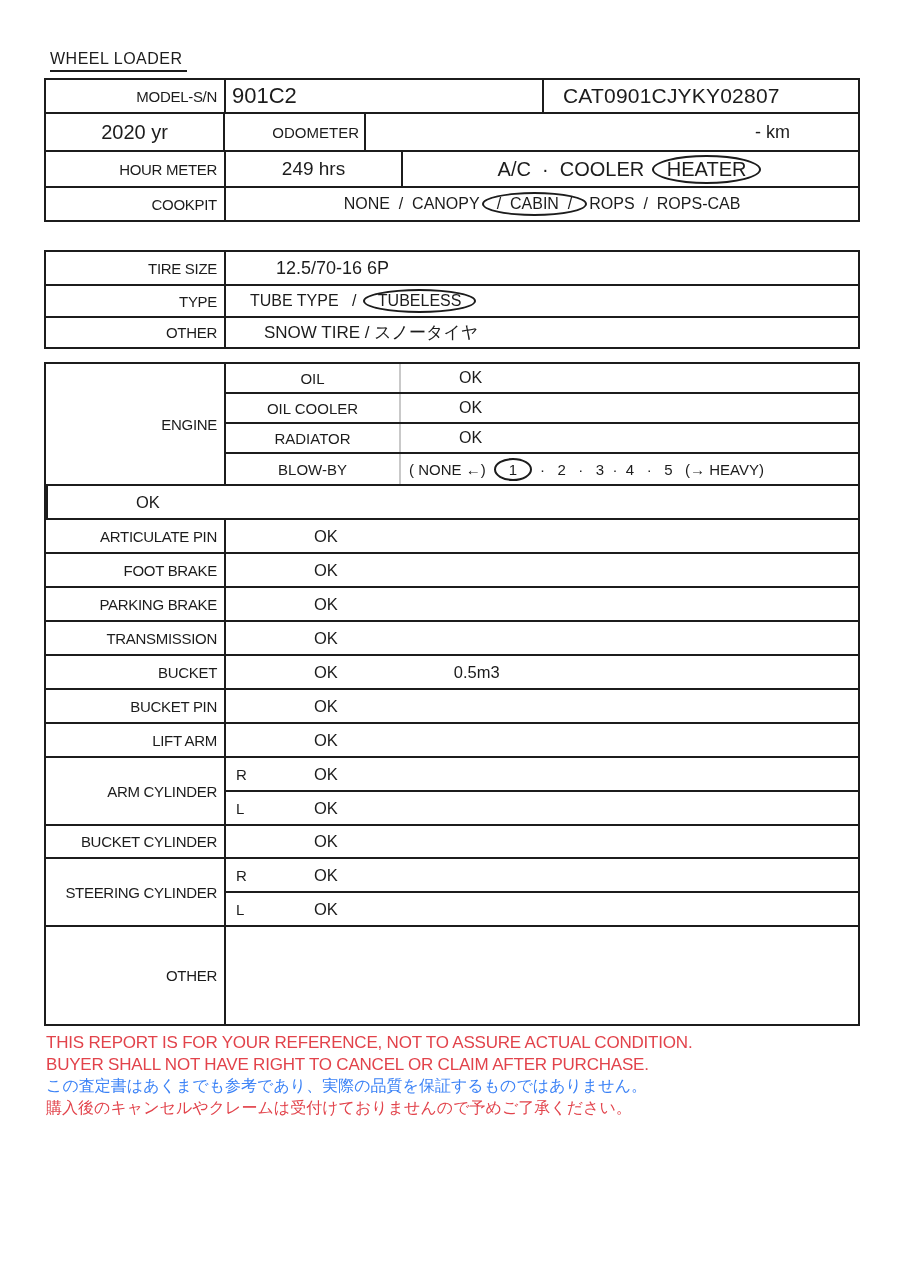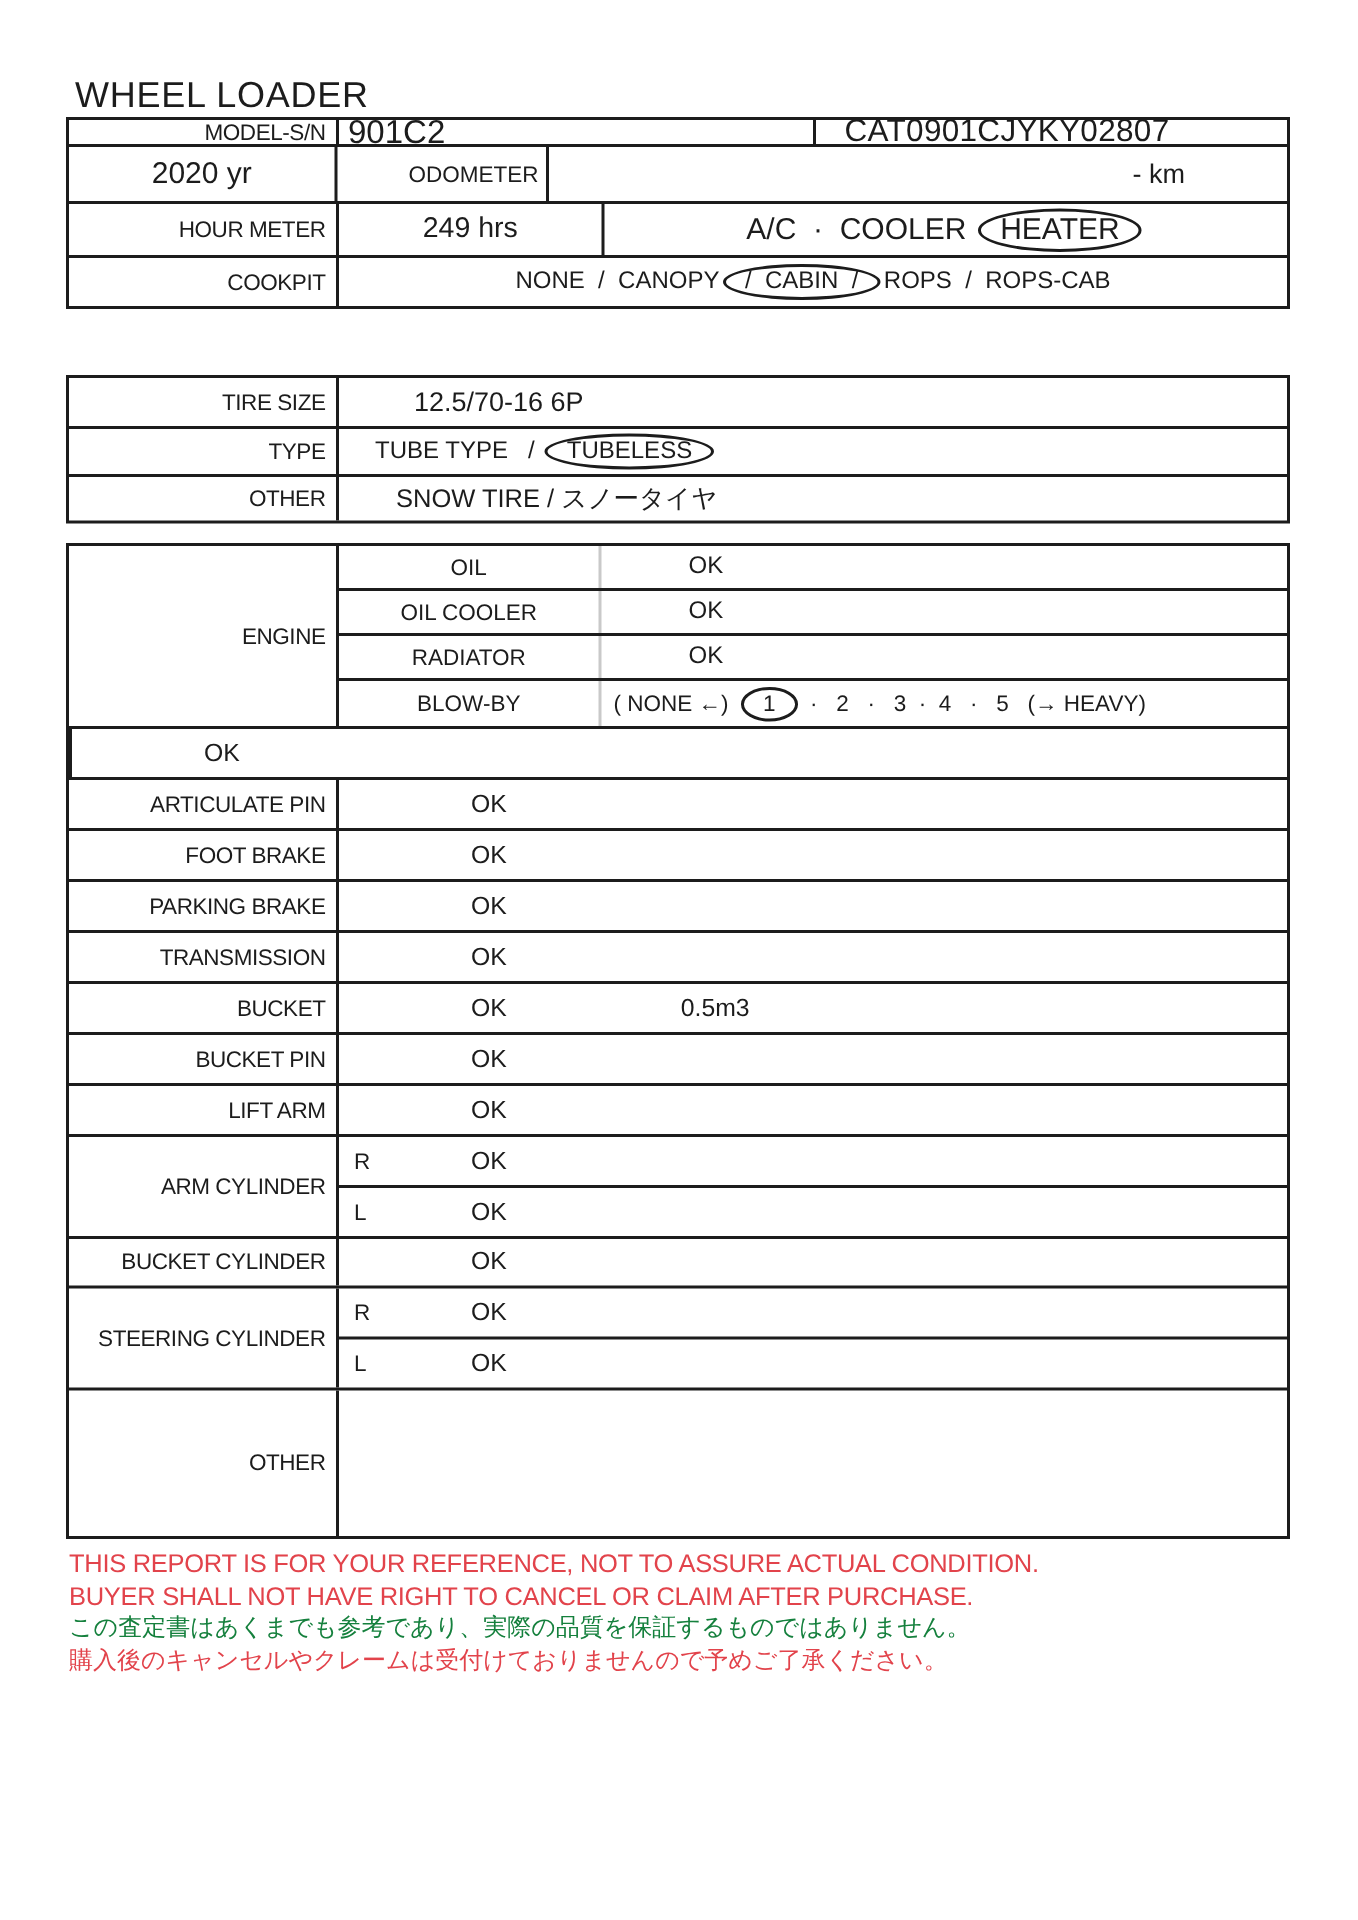--- a/index.html
+++ b/index.html
@@ -9,21 +9,21 @@
     width: 905px;
     height: 1280px;
     background: #ffffff;
     font-family: "Liberation Sans", sans-serif;
     color: #1c1c1c;
     overflow: hidden;
   }
   .title {
     position: absolute;
     left: 50px; top: 50px;
-    font-size: 24px;
+    font-size: 16px;
     letter-spacing: 0.5px;
     border-bottom: 2px solid #1c1c1c;
     padding: 0 4px 2px 0;
   }
   .tbl {
     position: absolute;
     left: 44px;
     width: 816px;
     border: 2px solid #1c1c1c;
     background: #fff;
@@ -105,21 +105,21 @@
   .disc-line-jp { font-size: 16px; }
 </style>
 </head>
 <body>
 
 <div class="page">
 
   <div class="title">WHEEL LOADER</div>
 
   <div class="tbl tbl-header">
-    <div class="t-row" style="height:16px">
+    <div class="t-row" style="height:32px">
       <div class="cell label">MODEL-S/N</div>
       <div class="cell val model-val">901C2</div>
       <div class="cell val serial-val grow">CAT0901CJYKY02807</div>
     </div>
     <div class="t-row" style="height:38px">
       <div class="cell val year-val">2020 yr</div>
       <div class="cell odo-label">ODOMETER</div>
       <div class="cell val odo-val grow right">- km</div>
     </div>
     <div class="t-row" style="height:36px">
@@ -259,17 +259,17 @@
     <div class="block" style="height:99px">
       <div class="block-label">OTHER</div>
       <div class="other-cell"></div>
     </div>
 
   </div>
 
   <div class="disclaimer">
     <div class="disc-line-en" style="color: rgb(226, 67, 75);">THIS REPORT IS FOR YOUR REFERENCE, NOT TO ASSURE ACTUAL CONDITION.</div>
     <div class="disc-line-en" style="color: rgb(226, 67, 75);">BUYER SHALL NOT HAVE RIGHT TO CANCEL OR CLAIM AFTER PURCHASE.</div>
-    <div class="disc-line-jp" style="color: #15803d;">この査定書はあくまでも参考であり、実際の品質を保証するものではありません。</div>
+    <div class="disc-line-jp" style="color: #3b82f6;">この査定書はあくまでも参考であり、実際の品質を保証するものではありません。</div>
     <div class="disc-line-jp" style="color: rgb(226, 67, 75);">購入後のキャンセルやクレームは受付けておりませんので予めご了承ください。</div>
   </div>
 
 </div>
 
 </body></html>

